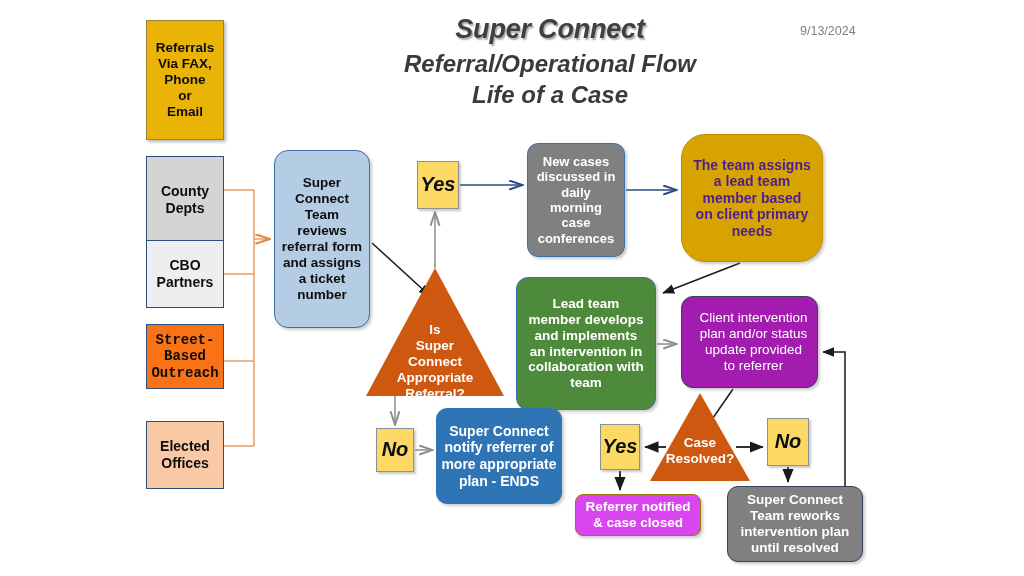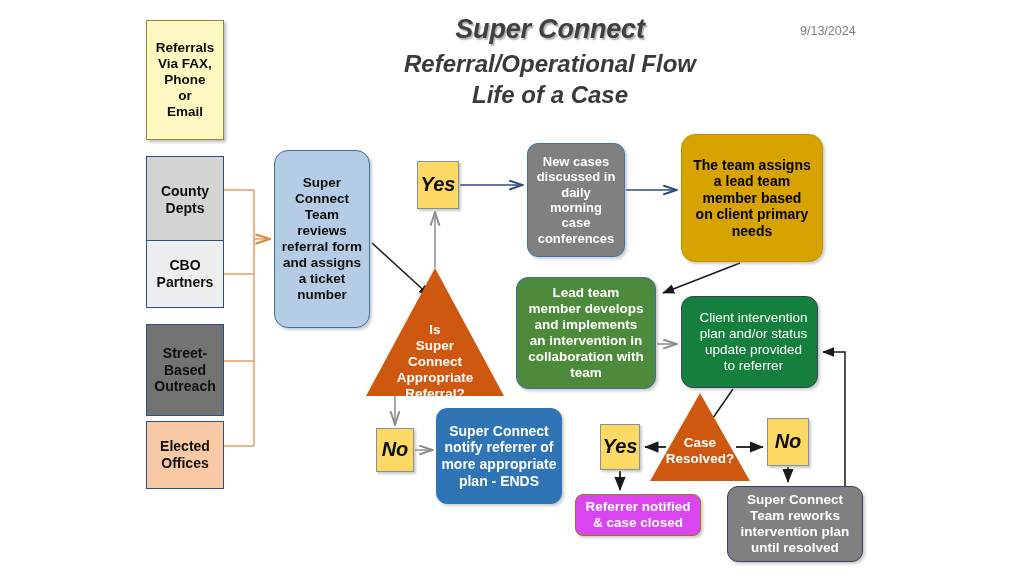--- a/index.html
+++ b/index.html
@@ -66,64 +66,64 @@
 
   
   .srcbox {
     font-size: 14px;
     font-weight: bold;
     color: #0d0d0d;
     border: 1.4px solid #2e4e7e;
   }
   #n-referrals {
     left: 146px; top: 20px; width: 78px; height: 120px;
-    background: #fef9c3;
+    background: #eab308;
     border: 1.4px solid #9c8233;
     font-size: 13.5px;
     font-weight: bold;
     color: #0d0d0d;
     box-shadow: 2px 2px 3px rgba(120,120,120,0.5);
   }
   #n-county   { left: 146px; top: 156px; width: 78px; height: 88px; background: #d4d4d4; }
   #n-cbo      { left: 146px; top: 240px; width: 78px; height: 68px; background: #eceef0; }
-  #n-street   { left: 146px; top: 324px; width: 78px; height: 92px; background: #737373; }
+  #n-street   { left: 146px; top: 324px; width: 78px; height: 65px; background: #f97316; font-family: Liberation Mono, monospace; }
   #n-elected  { left: 146px; top: 412px; width: 78px; height: 68px; background: #f9c9a5; border-color: #2e4e7e; margin-top: 9px; }
 
   
   #n-team {
     left: 274px; top: 150px; width: 96px; height: 178px;
     background: #b4cde4; border: 1.5px solid #3d6fa8;
     border-radius: 14px;
     font-size: 13.5px; font-weight: bold; color: #0d0d0d;
     box-shadow: 2px 2px 3px rgba(140,140,140,0.45);
   }
   #n-newcases {
     left: 527px; top: 143px; width: 98px; height: 114px;
     background: #808080; border: 1.5px solid #3d6fa8;
     border-radius: 11px;
     font-size: 13px; font-weight: bold; color: #ffffff;
     box-shadow: 2px 2px 3px rgba(140,140,140,0.45);
   }
   #n-assigns {
     left: 681px; top: 134px; width: 142px; height: 128px;
     background: #d6a300; border: 1.5px solid #c08f00;
-    border-radius: 14px;
-    font-size: 14px; font-weight: bold; color: #000000;
+    border-radius: 24px;
+    font-size: 14px; font-weight: bold; color: #4c1d95;
     box-shadow: 2px 2px 3px rgba(140,140,140,0.45);
   }
   #n-lead {
-    left: 516px; top: 277px; width: 140px; height: 112px;
+    left: 516px; top: 277px; width: 140px; height: 133px;
     background: #4e8a3b; border: 1.5px solid #3d6fa8;
     border-radius: 12px;
     font-size: 13.5px; font-weight: bold; color: #ffffff;
     box-shadow: 2px 2px 3px rgba(140,140,140,0.45);
   }
   #n-client {
     left: 681px; top: 296px; width: 137px; height: 92px;
-    background: #15803d; border: 1.5px solid #36435a;
+    background: #a21caf; border: 1.5px solid #36435a;
     border-radius: 12px;
     font-size: 13.5px; font-weight: normal; color: #ffffff;
     box-shadow: 2px 2px 3px rgba(140,140,140,0.45);
     padding-left: 8px;
   }
   #n-notify {
     left: 436px; top: 408px; width: 126px; height: 96px;
     background: #2f75b5; border: 1.5px solid #2f75b5;
     border-radius: 11px;
     font-size: 14px; font-weight: bold; color: #ffffff;

